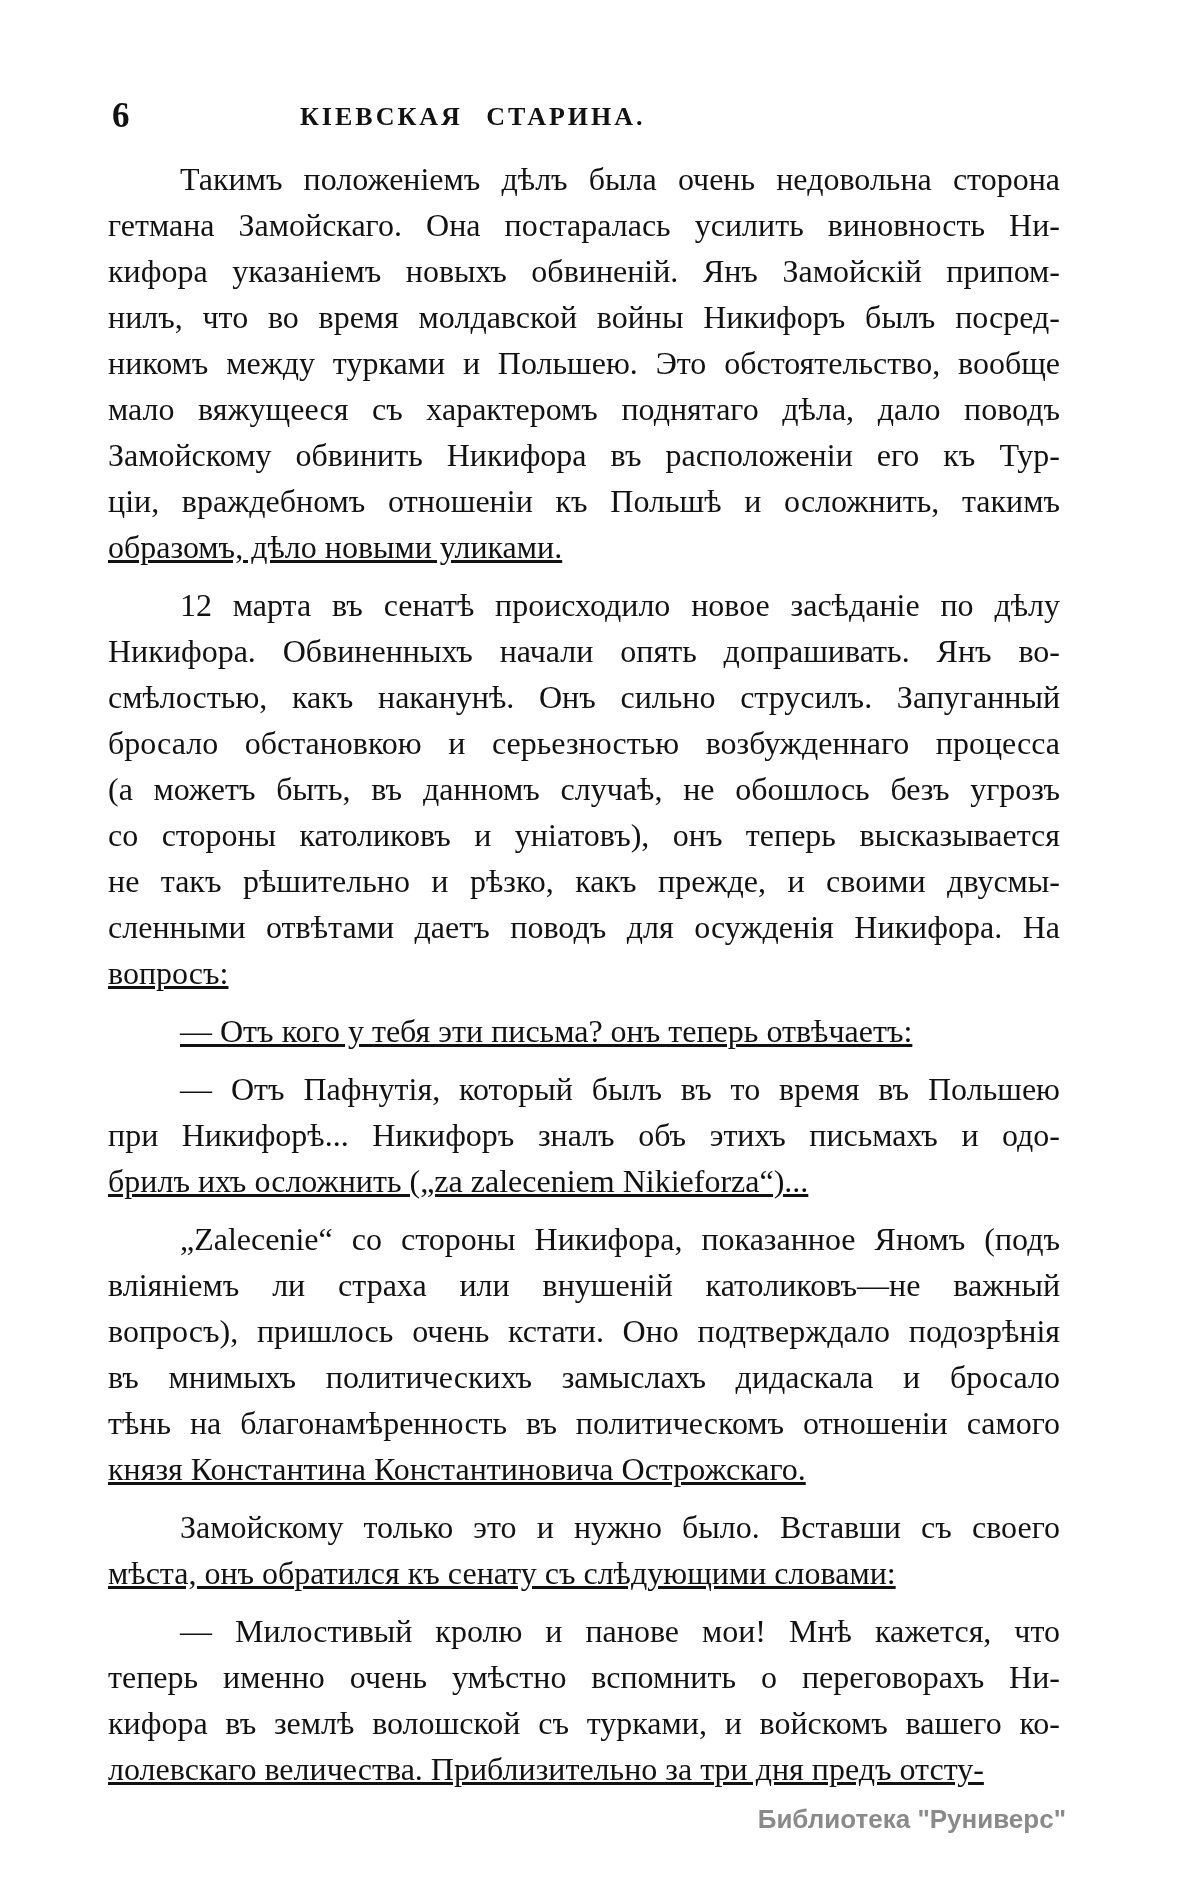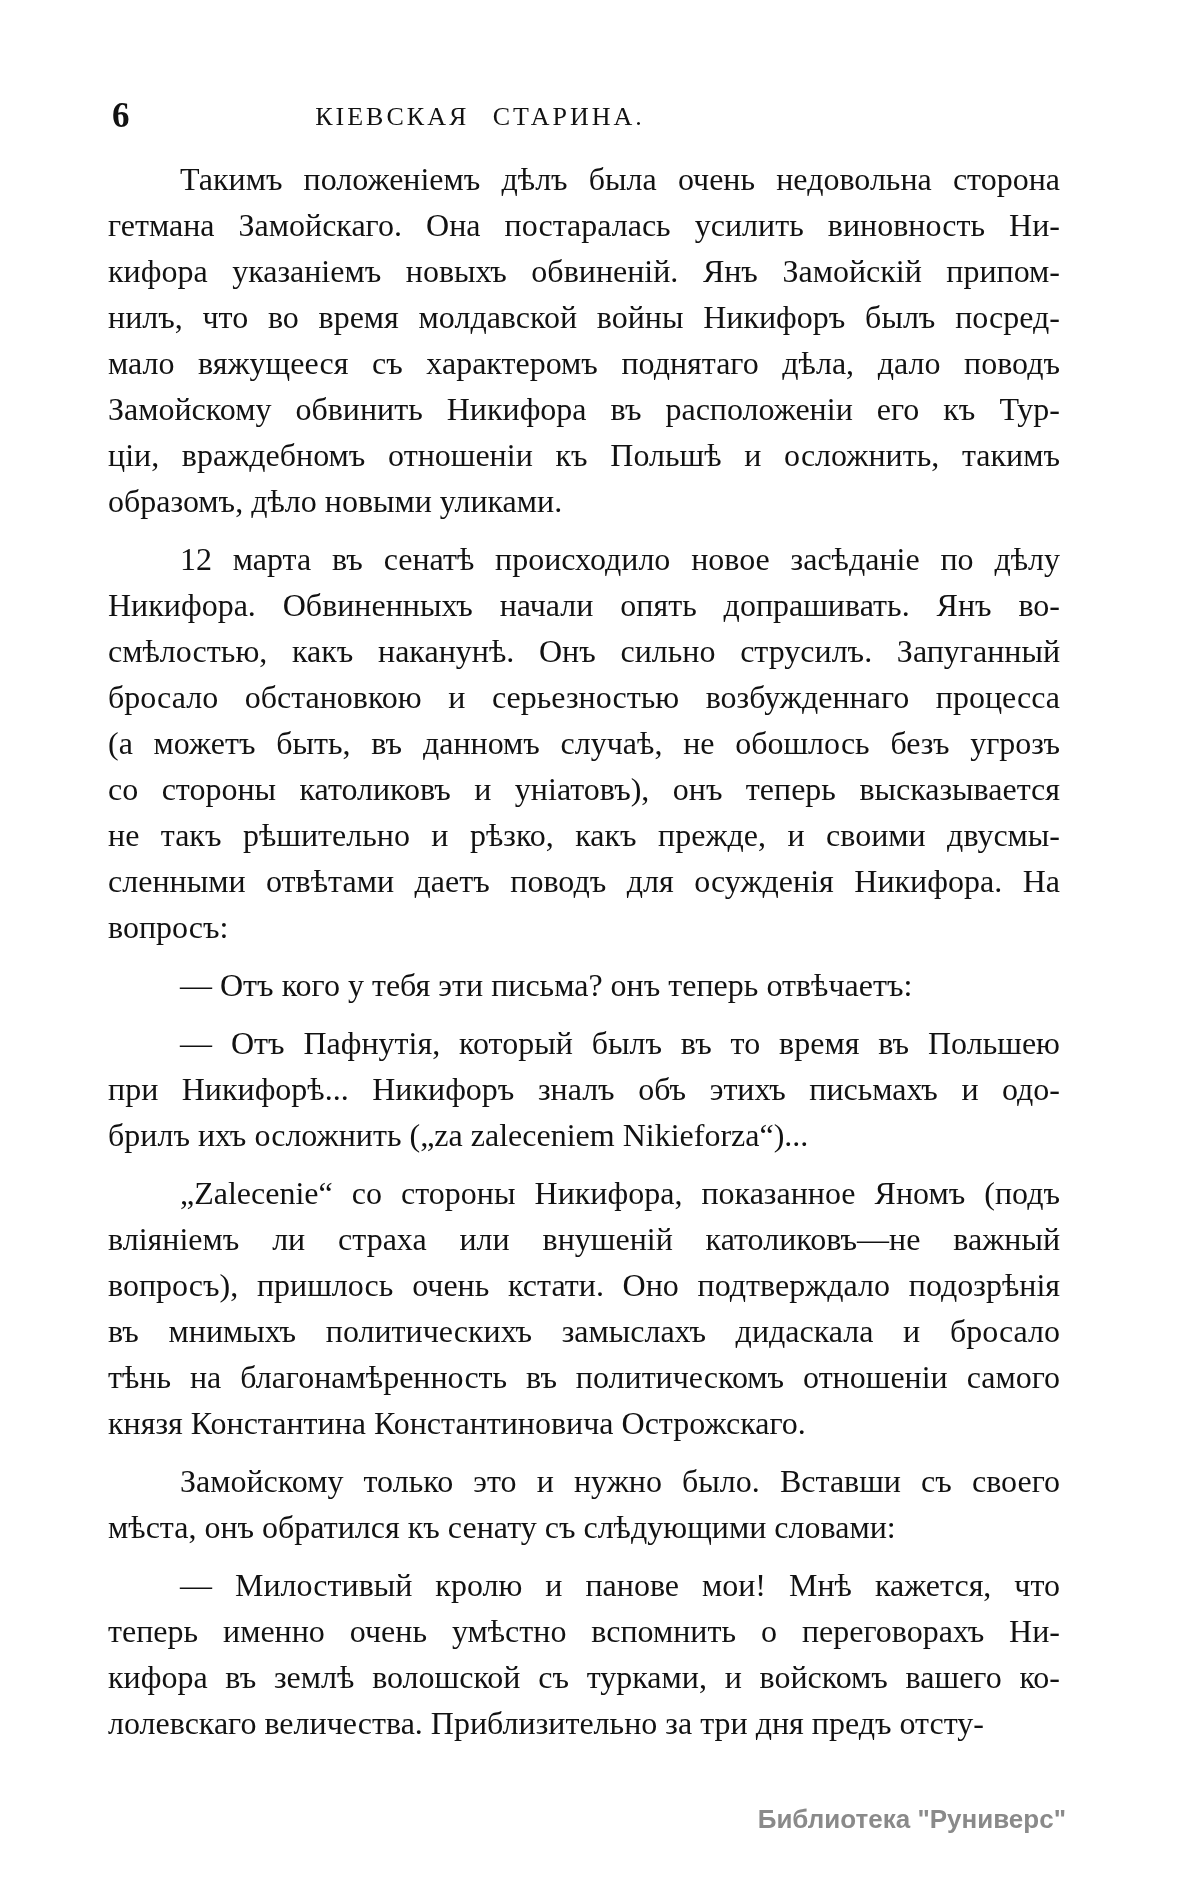--- a/index.html
+++ b/index.html
@@ -21,42 +21,42 @@
     left: 112px;
     top: 96px;
     font-size: 35px;
     font-weight: bold;
   }
   .running-title {
     position: absolute;
     left: 300px;
     top: 102px;
     width: 360px;
-    text-align: center;
+    text-align: left;
     font-size: 26px;
-    font-weight: normal;
+    font-weight: bold;
     letter-spacing: 3px;
     word-spacing: 14px;
     white-space: nowrap;
   }
   .body-block {
     position: absolute;
     left: 108px;
     top: 156px;
     width: 952px;
     font-size: 32px;
     line-height: 46px;
   }
   .paragraph + .paragraph { margin-top: 12px; }
   .line {
     text-align: justify;
     text-align-last: justify;
     white-space: normal;
   }
-  .line.last { text-align-last: left; }
+  .line.last { text-align-last: left; text-decoration: underline; }
   .line.first { text-indent: 72px; }
   .watermark {
     position: absolute;
     right: 134px;
     top: 1804px;
     font-family: "Liberation Sans", "DejaVu Sans", sans-serif;
     font-size: 26px;
     font-weight: 600;
     color: var(--wm, #8a8a8a);
     white-space: nowrap;
@@ -68,20 +68,21 @@
 <div class="page">
   <span class="page-number">6</span>
   <span class="running-title">КІЕВСКАЯ СТАРИНА.</span>
 
   <main class="body-block">
       <div class="paragraph">
         <div class="line first">Такимъ положеніемъ дѣлъ была очень недовольна сторона</div>
         <div class="line">гетмана Замойскаго. Она постаралась усилить виновность Ни-</div>
         <div class="line">кифора указаніемъ новыхъ обвиненій. Янъ Замойскій припом-</div>
         <div class="line">нилъ, что во время молдавской войны Никифоръ былъ посред-</div>
+        <div class="line">никомъ между турками и Польшею. Это обстоятельство, вообще</div>
         <div class="line">мало вяжущееся съ характеромъ поднятаго дѣла, дало поводъ</div>
         <div class="line">Замойскому обвинить Никифора въ расположеніи его къ Тур-</div>
         <div class="line">ціи, враждебномъ отношеніи къ Польшѣ и осложнить, такимъ</div>
         <div class="line last">образомъ, дѣло новыми уликами.</div>
       </div>
       <div class="paragraph">
         <div class="line first">12 марта въ сенатѣ происходило новое засѣданіе по дѣлу</div>
         <div class="line">Никифора. Обвиненныхъ начали опять допрашивать. Янъ во-</div>
         <div class="line">смѣлостью, какъ наканунѣ. Онъ сильно струсилъ. Запуганный</div>
         <div class="line">бросало обстановкою и серьезностью возбужденнаго процесса</div>

